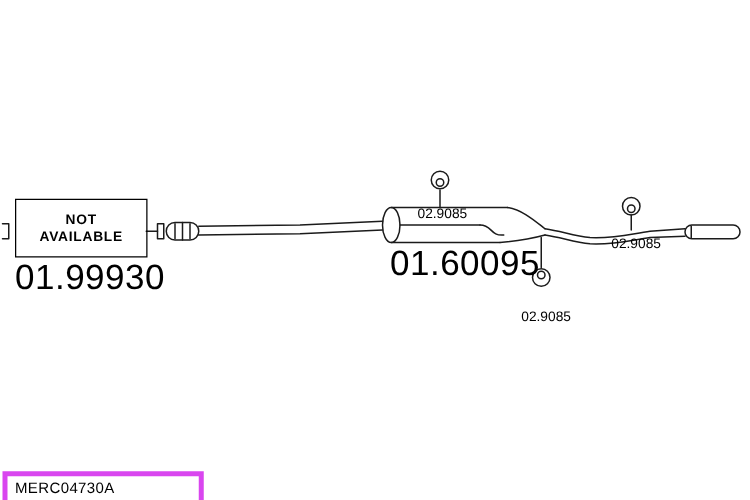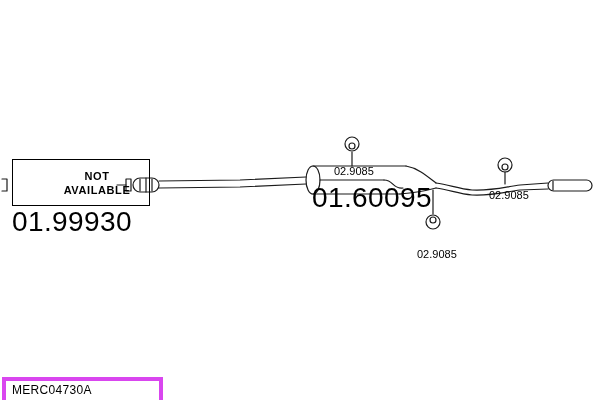--- a/index.html
+++ b/index.html
@@ -11,21 +11,21 @@
     color:#000;
     overflow:hidden;
   }
   .diagram-svg{position:absolute;left:0;top:0;width:600px;height:400px;}
   .abs{position:absolute;white-space:nowrap;}
   .na-box{
     position:absolute;left:12px;top:159px;width:104px;height:45px;
     border:1px solid #000;
     display:flex;flex-direction:column;align-items:center;justify-content:center;
     gap:2px;
-    font-size:11px;font-weight:bold;letter-spacing:0.6px;padding-left:32px;
+    font-size:11px;font-weight:bold;letter-spacing:0.6px;
   }
   .big-num{font-size:28px;letter-spacing:0.4px;}
   .small-num{font-size:11px;margin-top:45px;}
   .oem-num{font-size:12.5px;letter-spacing:0.3px;}
   .footer-box{
     position:absolute;left:2px;top:377px;width:147px;height:19px;
     border:4px solid #d946ef;
     font-size:12px;line-height:19px;padding-left:6px;
     letter-spacing:0.3px;
   }
@@ -90,21 +90,21 @@
     </g>
   </svg>
 
   <div class="na-box">
     <span>NOT</span>
     <span>AVAILABLE</span>
   </div>
 
   <div class="abs big-num" style="left:12px;top:206px;">01.99930</div>
 
-  <div class="abs big-num" style="left:312px;top:182px;">01.60095</div>
+  <div class="abs big-num" style="left:312px;top:195px;">01.60095</div>
 
 
   <div class="abs small-num" style="left:334px;top:120px;">02.9085</div>
 
   <div class="abs small-num" style="left:489px;top:144px;">02.9085</div>
 
   <div class="abs small-num" style="left:417px;top:203px;">02.9085</div>
 
   <div class="footer-box">
     <span>MERC04730A</span>

